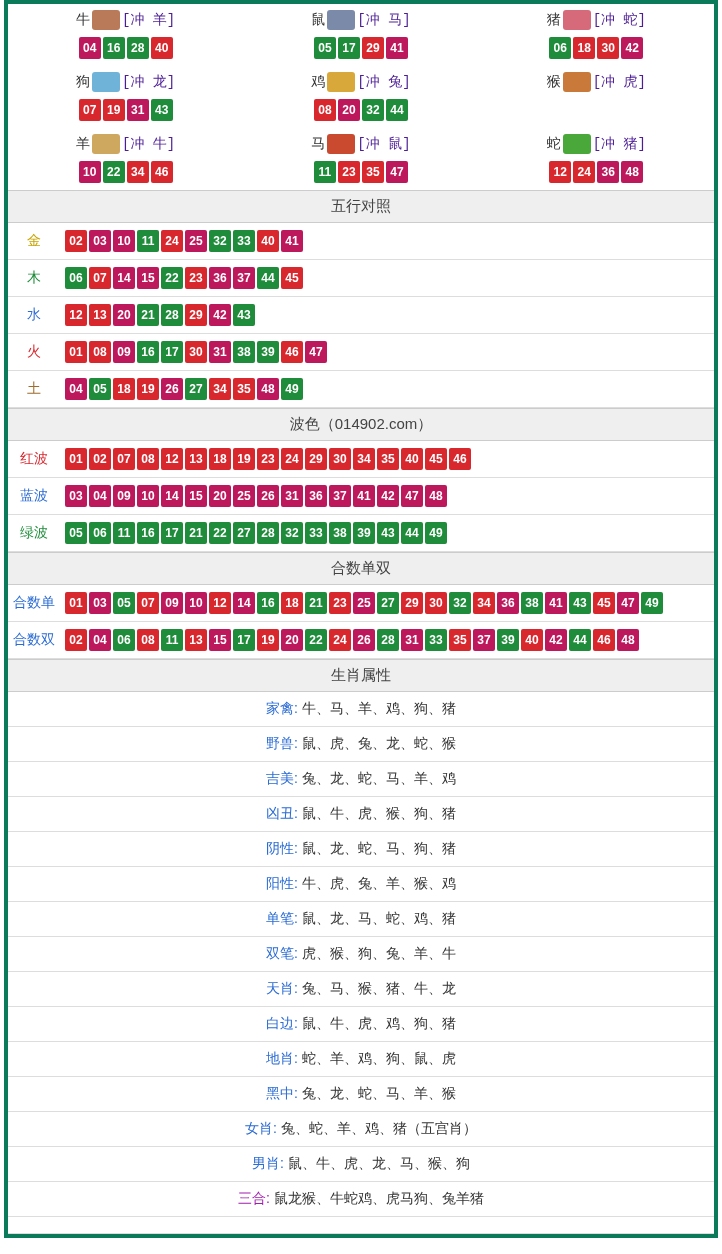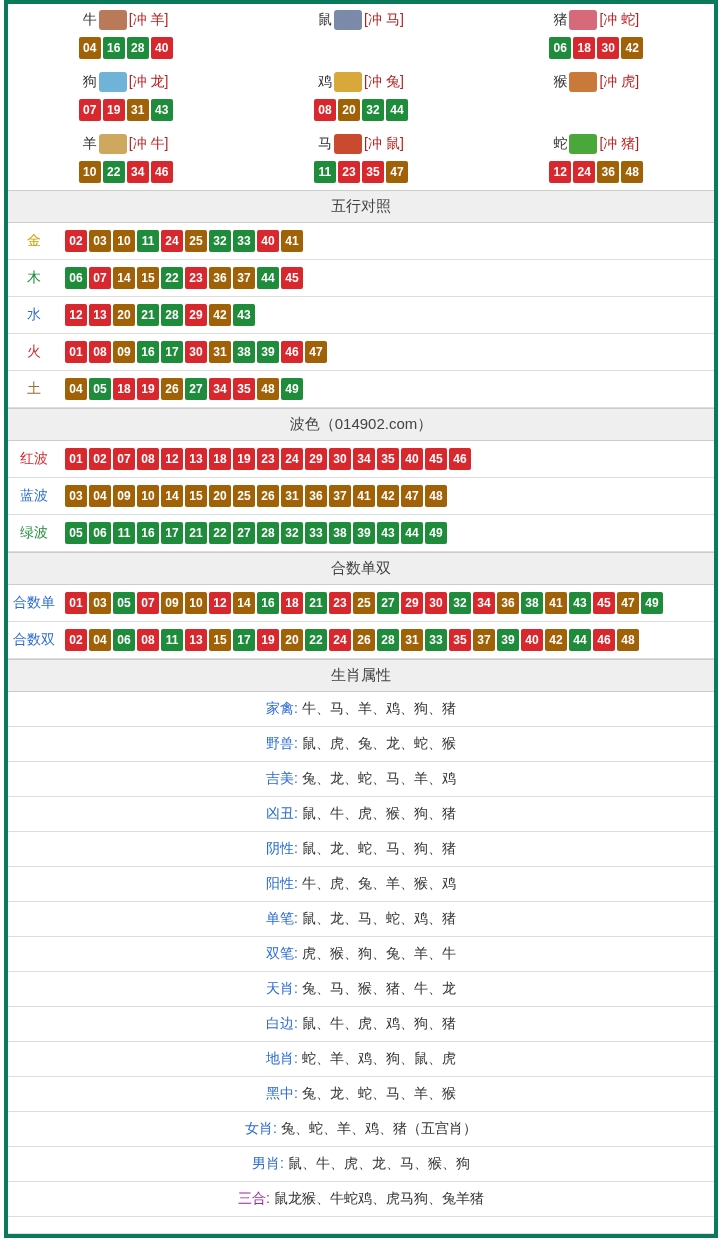--- a/index.html
+++ b/index.html
@@ -10,29 +10,29 @@
     border:4px solid #0a7a5a;width:714px;margin:0 auto;box-sizing:border-box;
   }
   .zodiac-grid{
     display:flex;flex-wrap:wrap;
   }
   .zodiac-cell{
     width:33.33%;text-align:center;padding:6px 0;box-sizing:border-box;
   }
   .zodiac-label{display:inline-flex;align-items:center;justify-content:center;gap:2px;}
   .zodiac-name{color:#333;}
-  .zodiac-clash{color:#b91c1c;}
+  .zodiac-clash{color:#4c1d95;font-family:Liberation Mono, monospace;}
   .zodiac-icon{width:28px;height:20px;display:inline-block;border-radius:3px;}
   .zodiac-nums{margin-top:6px;}
   .ball{
     display:inline-block;width:22px;height:22px;line-height:22px;text-align:center;
     color:#fff;font-size:12px;margin:1px;border-radius:2px;font-weight:bold;
   }
   .red{background:#d9272e;}
-  .blue{background:#a16207;}
+  .blue{background:#be185d;}
   .green{background:#1e8c3a;}
   .section-title{
     background:#efefef;border:1px solid #ccc;border-left:none;border-right:none;
     text-align:center;font-size:15px;padding:6px 12px;color:#444;
   }
   .row{
     display:flex;align-items:center;border-bottom:1px solid #ddd;padding:6px 0;
   }
   .row-label{
     width:52px;text-align:center;flex-shrink:0;
@@ -58,21 +58,21 @@
   <div class="zodiac-grid" id="zodiac-grid">
       <div class="zodiac-cell"><div class="zodiac-label">
           <span class="zodiac-name">牛</span>
           <span class="zodiac-icon" style="background:#b97a5a"></span>
           <span class="zodiac-clash">[冲 羊]</span>
         </div><div class="zodiac-nums"><span class="ball blue">04</span><span class="ball green">16</span><span class="ball green">28</span><span class="ball red">40</span></div></div>
       <div class="zodiac-cell"><div class="zodiac-label">
           <span class="zodiac-name">鼠</span>
           <span class="zodiac-icon" style="background:#7a8aa8"></span>
           <span class="zodiac-clash">[冲 马]</span>
-        </div></div>
+        </div><div class="zodiac-nums"><span class="ball green">05</span><span class="ball green">17</span><span class="ball red">29</span><span class="ball blue">41</span></div></div>
       <div class="zodiac-cell"><div class="zodiac-label">
           <span class="zodiac-name">猪</span>
           <span class="zodiac-icon" style="background:#d66a7a"></span>
           <span class="zodiac-clash">[冲 蛇]</span>
         </div><div class="zodiac-nums"><span class="ball green">06</span><span class="ball red">18</span><span class="ball red">30</span><span class="ball blue">42</span></div></div>
       <div class="zodiac-cell"><div class="zodiac-label">
           <span class="zodiac-name">狗</span>
           <span class="zodiac-icon" style="background:#6fb3d9"></span>
           <span class="zodiac-clash">[冲 龙]</span>
         </div><div class="zodiac-nums"><span class="ball red">07</span><span class="ball red">19</span><span class="ball blue">31</span><span class="ball green">43</span></div></div>

